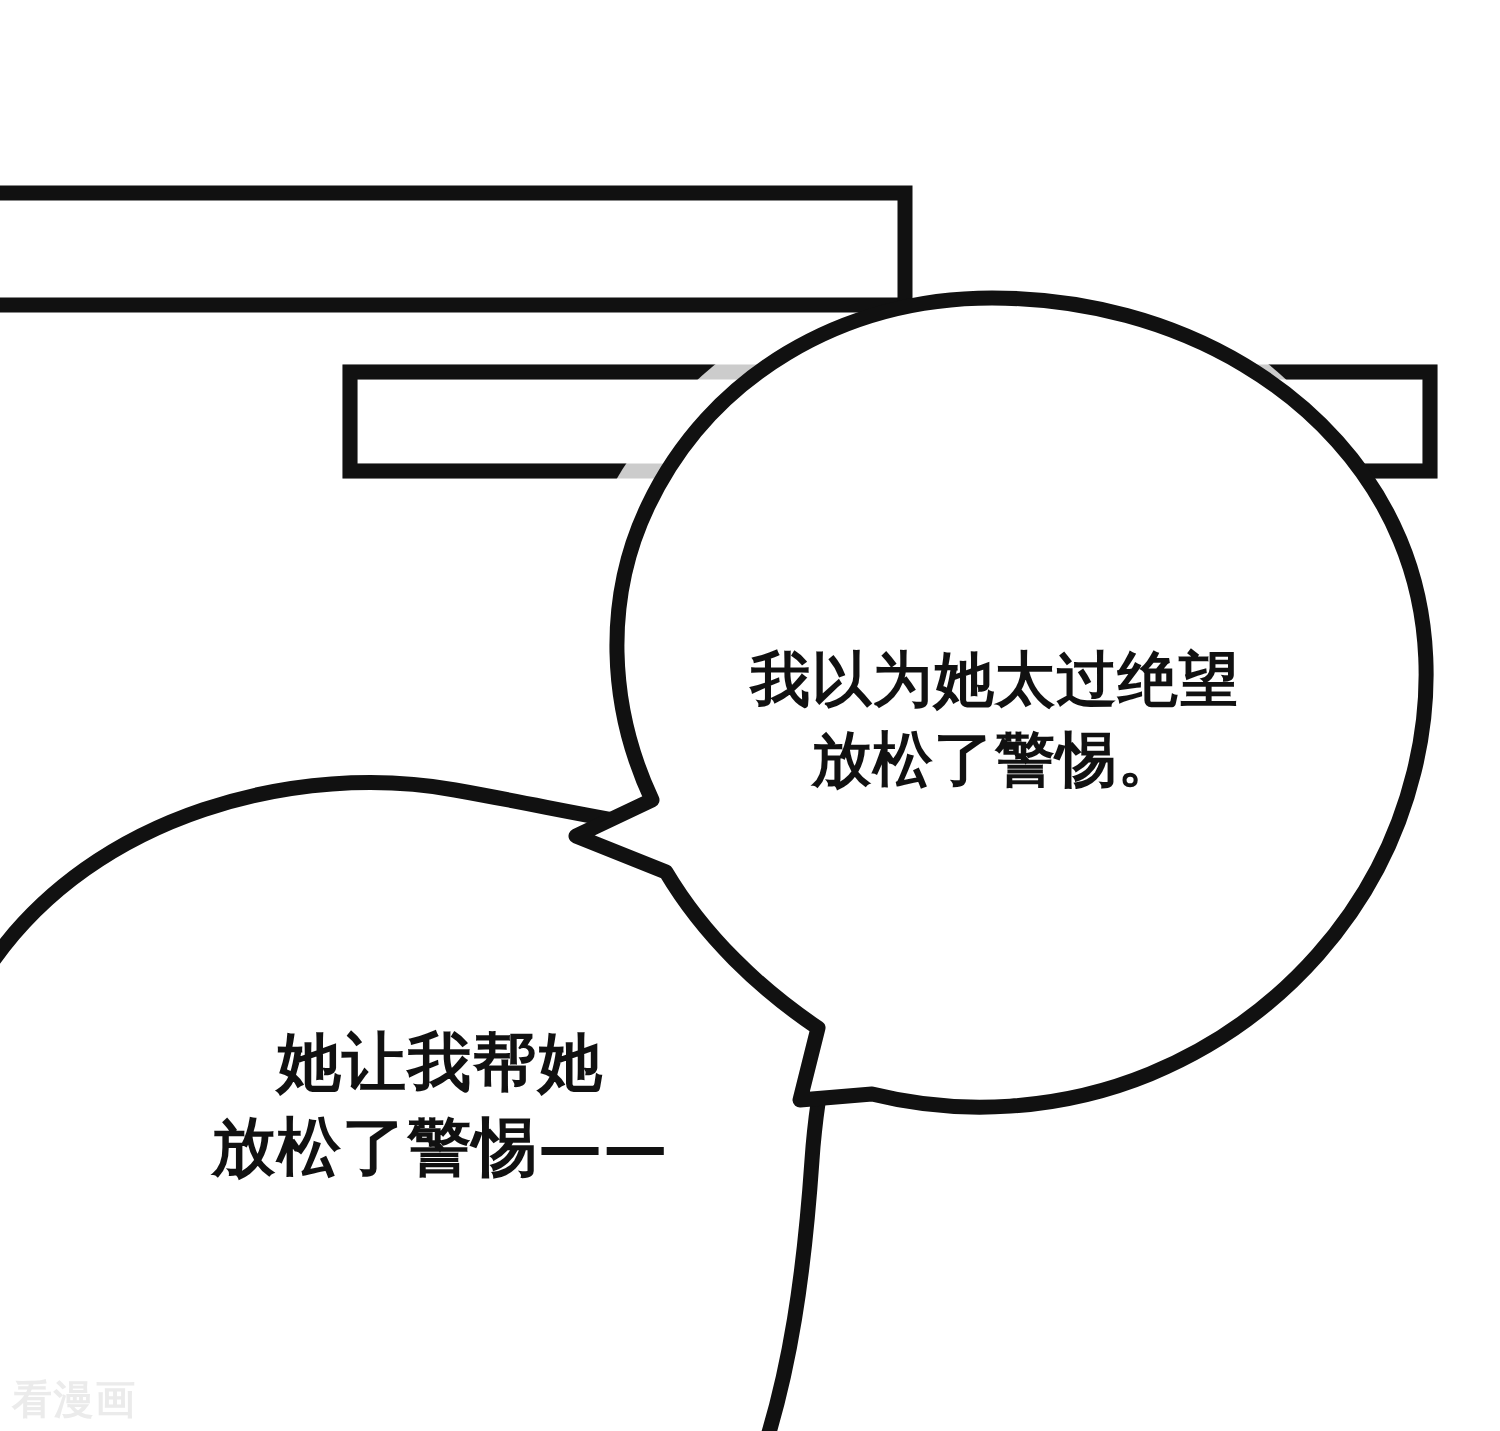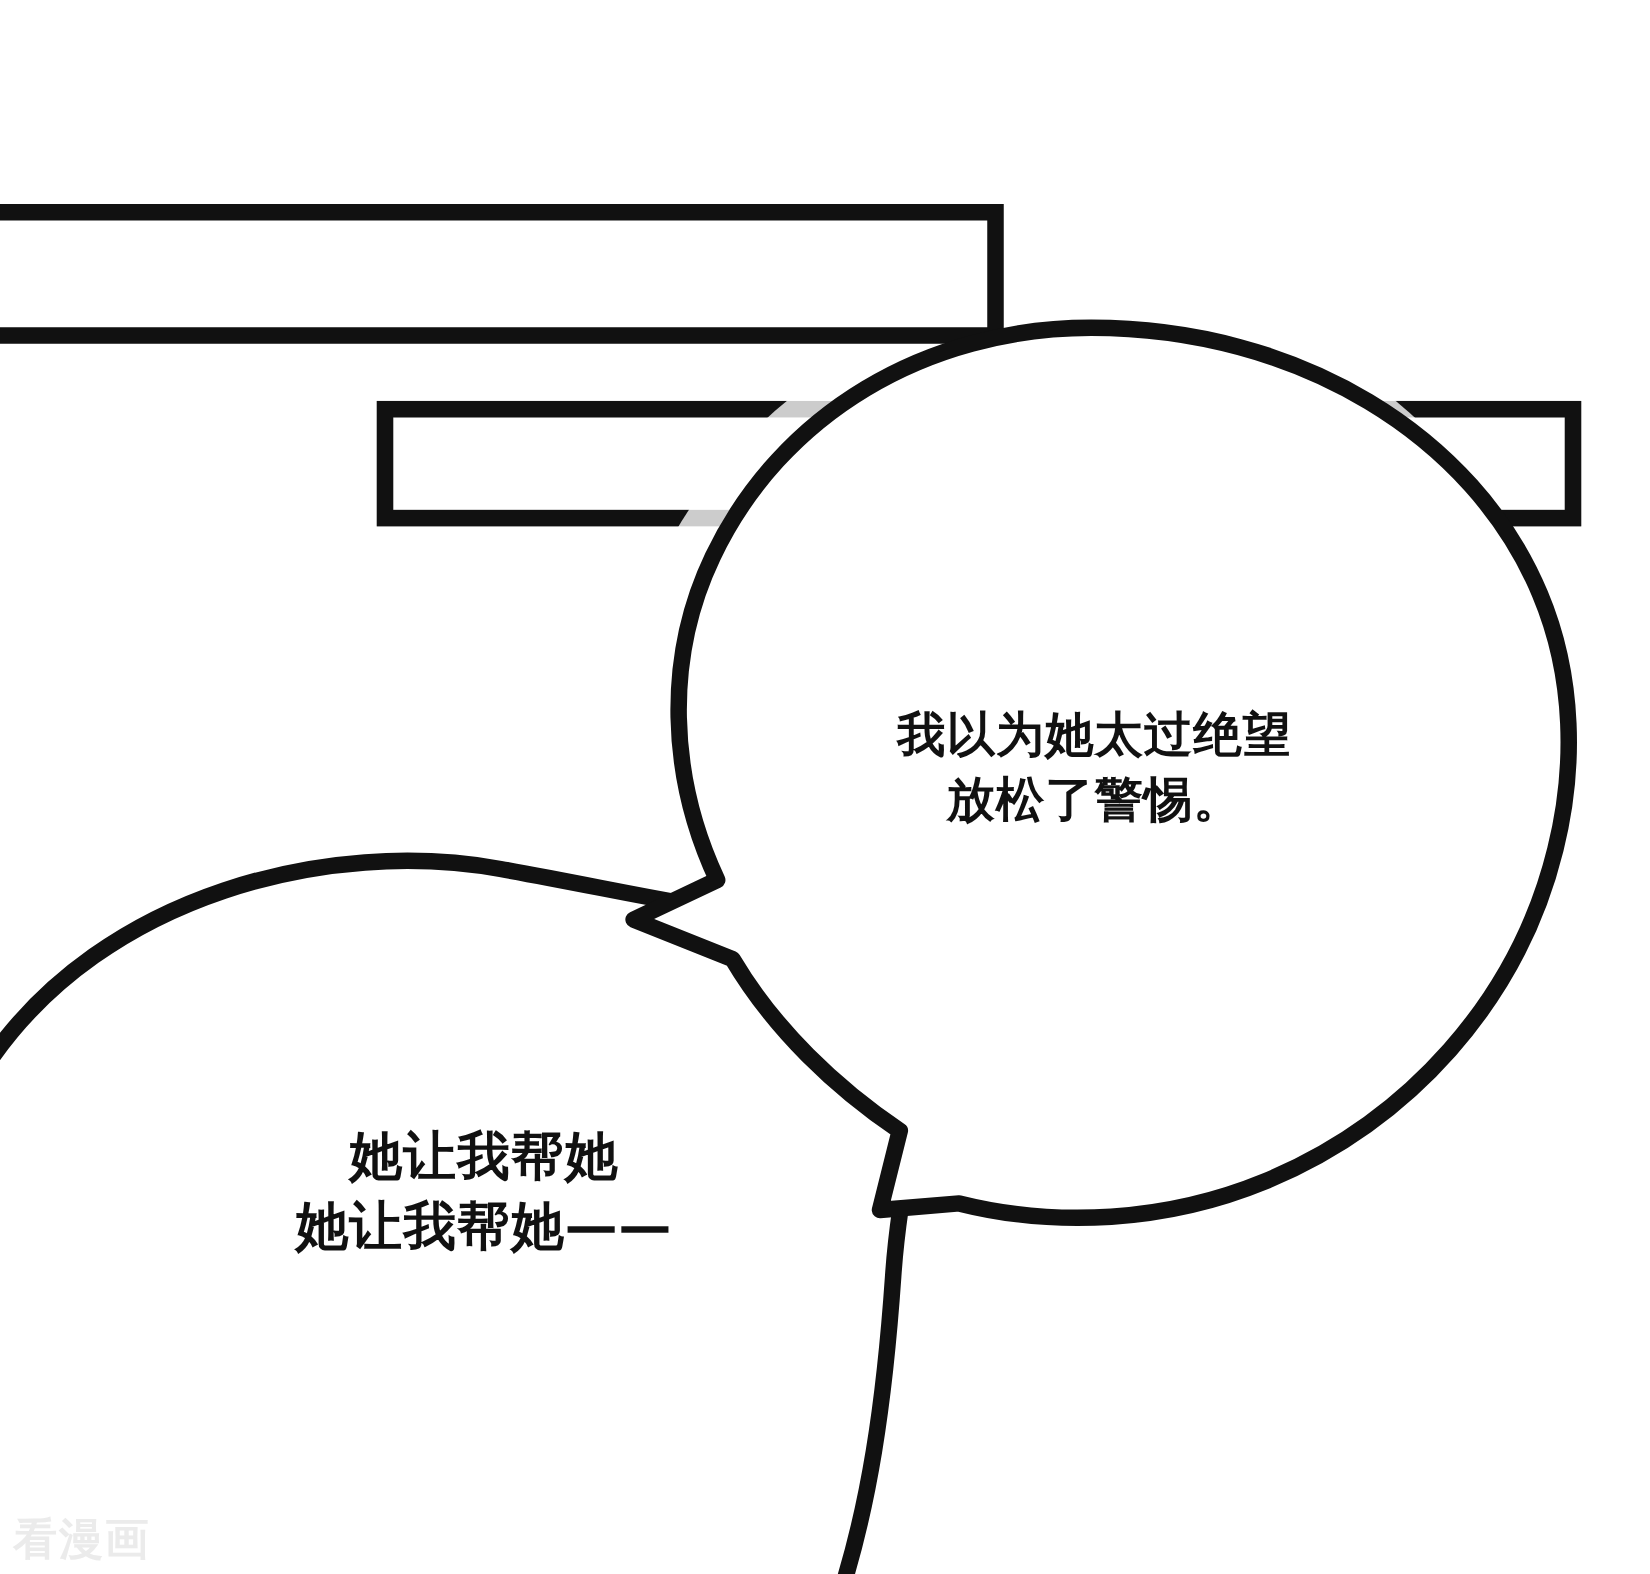--- a/index.html
+++ b/index.html
@@ -31,28 +31,28 @@
     font-family: "DejaVu Sans", "Liberation Sans", sans-serif;
     font-weight: 600;
     letter-spacing: 0.02em;
     white-space: nowrap;
     pointer-events: none;
   }
   #upper-text {
     left: 600px;
     top: 640px;
     width: 790px;
-    font-size: 44px;
+    font-size: 60px;
     line-height: 1.33;
   }
   #lower-text {
     left: 120px;
     top: 1020px;
     width: 640px;
-    font-size: 48px;
+    font-size: 64px;
     line-height: 1.33;
   }
   .tline { display: block; }
   #watermark {
     position: absolute;
     left: 12px;
     top: 1372px;
     font-size: 40px;
     font-weight: 700;
     color: #ebebeb;
@@ -124,18 +124,18 @@
 
   </svg>
 
   <div class="bubble-text" id="upper-text">
     <span class="tline">我以为她太过绝望</span>
     <span class="tline">放松了警惕。</span>
   </div>
 
   <div class="bubble-text" id="lower-text">
     <span class="tline">她让我帮她</span>
-    <span class="tline">她让我帮她——</span>
+    <span class="tline">放松了警惕——</span>
   </div>
 
   <div id="watermark">看漫画</div>
 
 </div>
 
 </body></html>

